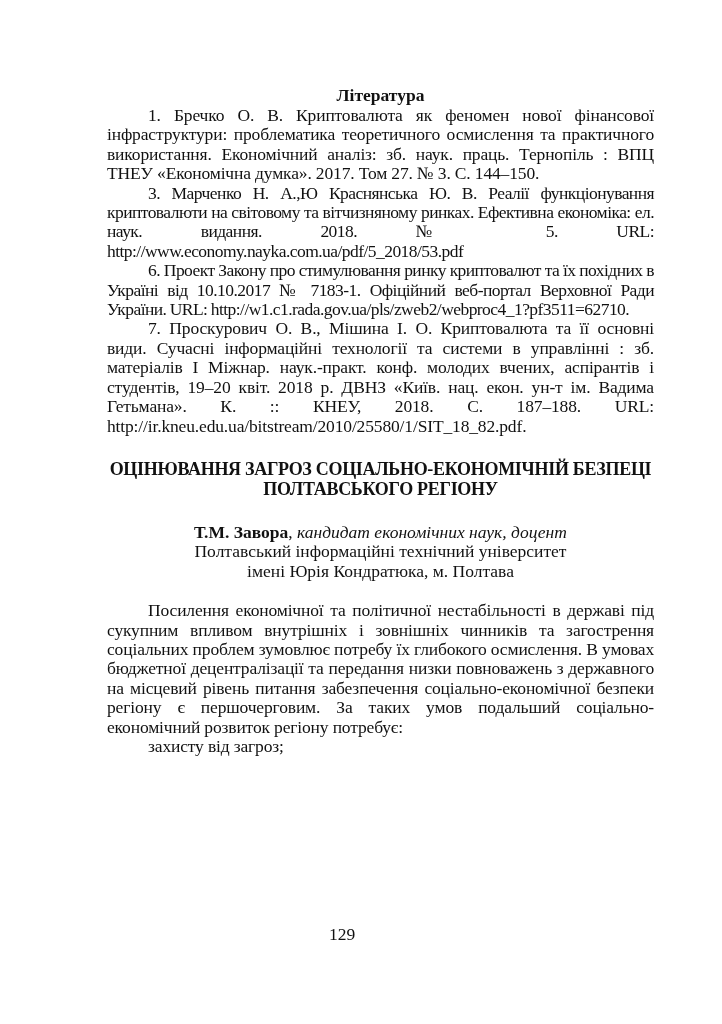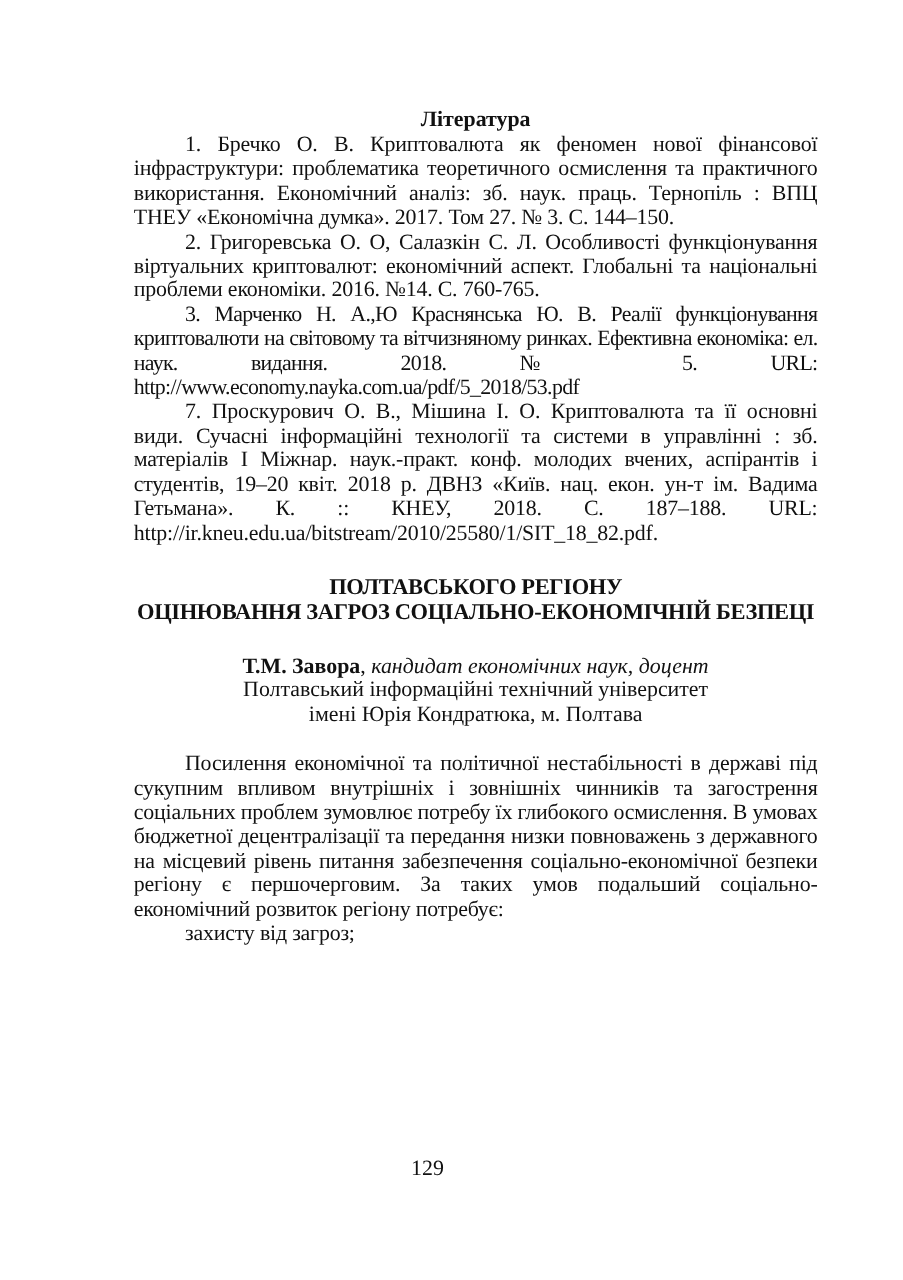--- a/index.html
+++ b/index.html
@@ -70,29 +70,29 @@
     }
   </style>
 </head>
 <body>
 
 <div class="page">
 
   <section>
     <h2 class="heading">Література</h2>
     <p class="para">1. Бречко О. В. Криптовалюта як феномен нової фінансової інфраструктури: проблематика теоретичного осмислення та практичного використання. Економічний аналіз: зб. наук. праць. Тернопіль : ВПЦ ТНЕУ «Економічна думка». 2017. Том 27. № 3. С. 144–150.</p>
-    <p class="para">2. Григоревська О. О, Салазкін С. Л. Особливості функціонування віртуальних криптовалют: економічний аспект. Глобальні та національні проблеми економіки. 2016. №14. С. 760-765.</p>
     <p class="para tight">3. Марченко Н. А.,Ю Краснянська Ю. В. Реалії функціонування криптовалюти на світовому та вітчизняному ринках. Ефективна економіка: ел. наук. видання. 2018. № 5. URL: http://www.economy.nayka.com.ua/pdf/5_2018/53.pdf</p>
+    <p class="para tight">6. Проект Закону про стимулювання ринку криптовалют та їх похідних в Україні від 10.10.2017 № 7183-1. Офіційний веб-портал Верховної Ради України. URL: http://w1.c1.rada.gov.ua/pls/zweb2/webproc4_1?pf3511=62710.</p>
     <p class="para">7. Проскурович О. В., Мішина І. О. Криптовалюта та її основні види. Сучасні інформаційні технології та системи в управлінні : зб. матеріалів І Міжнар. наук.-практ. конф. молодих вчених, аспірантів і студентів, 19–20 квіт. 2018 р. ДВНЗ «Київ. нац. екон. ун-т ім. Вадима Гетьмана». К. :: КНЕУ, 2018. С. 187–188. URL: http://ir.kneu.edu.ua/bitstream/2010/25580/1/SIT_18_82.pdf.</p>
   </section>
 
   <section>
     <div class="title-block">
+      <div>ОЦІНЮВАННЯ ЗАГРОЗ СОЦІАЛЬНО-ЕКОНОМІЧНІЙ БЕЗПЕЦІ</div>
       <div>ПОЛТАВСЬКОГО РЕГІОНУ</div>
-      <div>ОЦІНЮВАННЯ ЗАГРОЗ СОЦІАЛЬНО-ЕКОНОМІЧНІЙ БЕЗПЕЦІ</div>
     </div>
 
     <div class="affil">
       <div>
         <span class="author">Т.М. Завора</span><span>, </span><span class="degree">кандидат економічних наук, доцент</span>
       </div>
       <div>Полтавський інформаційні технічний університет</div>
       <div>імені Юрія Кондратюка, м. Полтава</div>
     </div>
 

